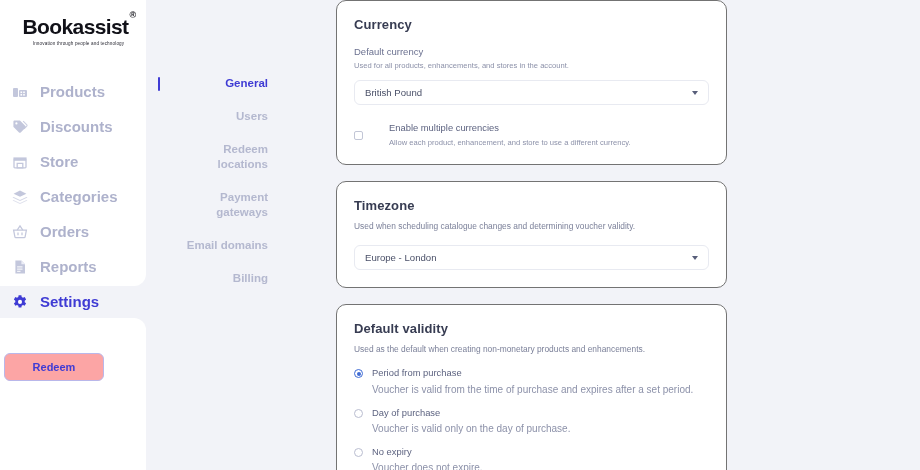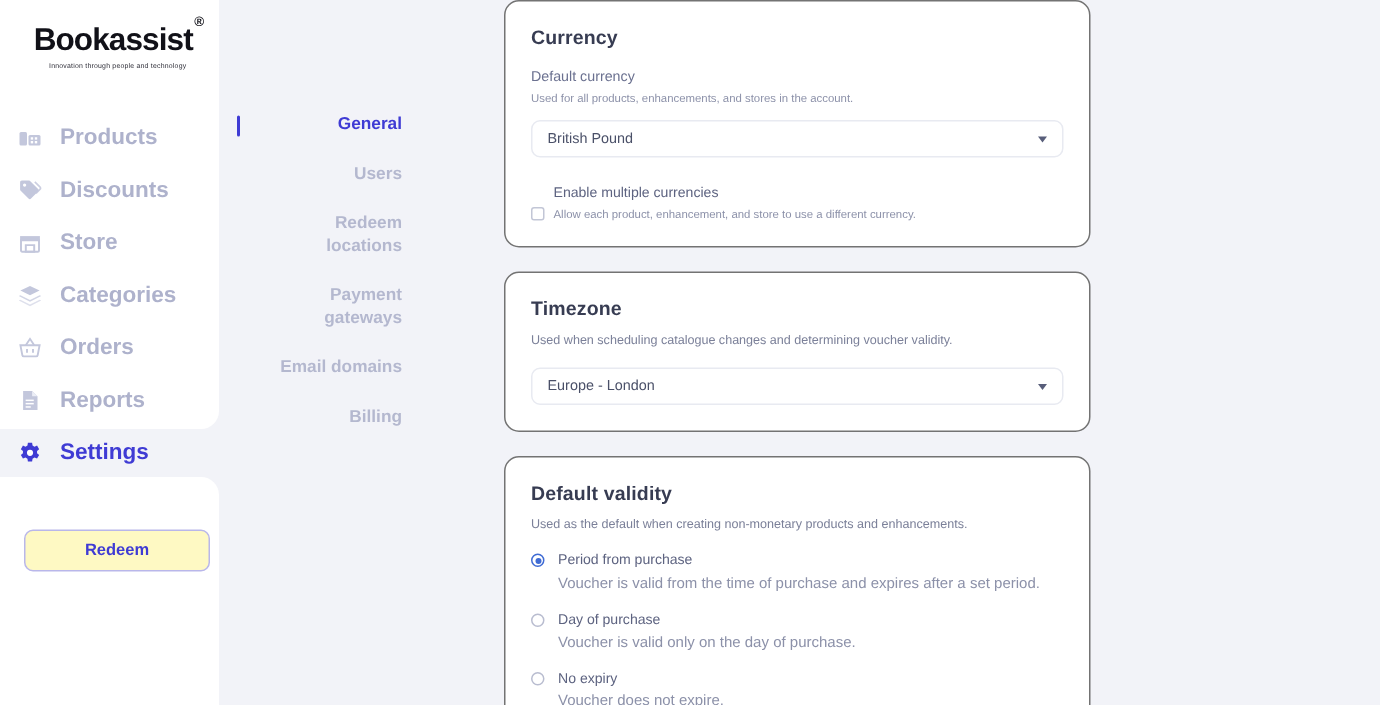--- a/index.html
+++ b/index.html
@@ -51,25 +51,25 @@
     cursor: pointer; position: relative;
   }
   .nav-item .ico { width: 17px; height: 17px; display:flex; align-items:center; justify-content:center; flex:0 0 17px;}
   .nav-item svg { width: 16px; height: 16px; display: block; }
   .nav-item.active { color: #3f3bd4; }
   .nav-item.active svg { fill: #3f3bd4; }
 
   .redeem-wrap { padding: 34px 11px 0 0; }
   .redeem-btn {
     display: flex; align-items: center; justify-content: center;
-    width: 124px; height: 28px;
+    width: 100px; height: 28px;
     border: 1px solid #b9b7ea; border-radius: 6px;
-    background: #fef9c3; color: #3f3bd4;
+    background: #fca5a5; color: #3f3bd4;
     font-size: 11px; font-weight: 700; cursor: pointer;
-    margin-left: 16px;
+    margin-left: 4px;
   }
 
   
   .subnav {
     width: 190px; flex: 0 0 190px;
     padding: 76px 0 0 12px;
     background: #f2f3f8;
   }
   .subnav-item {
     position: relative;
@@ -110,21 +110,21 @@
     display: flex; align-items: center; padding: 0 10px;
     font-size: 9.6px; color: #4a5068; cursor: pointer;
   }
   .select .chev {
     position: absolute; right: 10px; top: 50%; transform: translateY(-50%);
     width: 0; height: 0;
     border-left: 3.5px solid transparent; border-right: 3.5px solid transparent;
     border-top: 4px solid #585e7a;
   }
 
-  .check-row { display: flex; align-items: flex-end; gap: 6px; margin-top: 18px; }
+  .check-row { display: flex; align-items: center; gap: 26px; margin-top: 18px; }
   .checkbox {
     width: 9px; height: 9px; border: 1px solid #c2c6d6; border-radius: 2px;
     background: #fff; flex: 0 0 9px; margin-top: 1px; cursor: pointer;
   }
   .check-label { font-size: 9.4px; color: #5d6380; line-height: 1.1; }
   .check-help { font-size: 7.6px; color: #8c91a9; margin-top: 5px; }
 
   .radio-row { display: flex; align-items: flex-start; gap: 9px; margin-top: 13px; }
   .radio {
     width: 9px; height: 9px; border: 1px solid #b9bdd0; border-radius: 50%;

